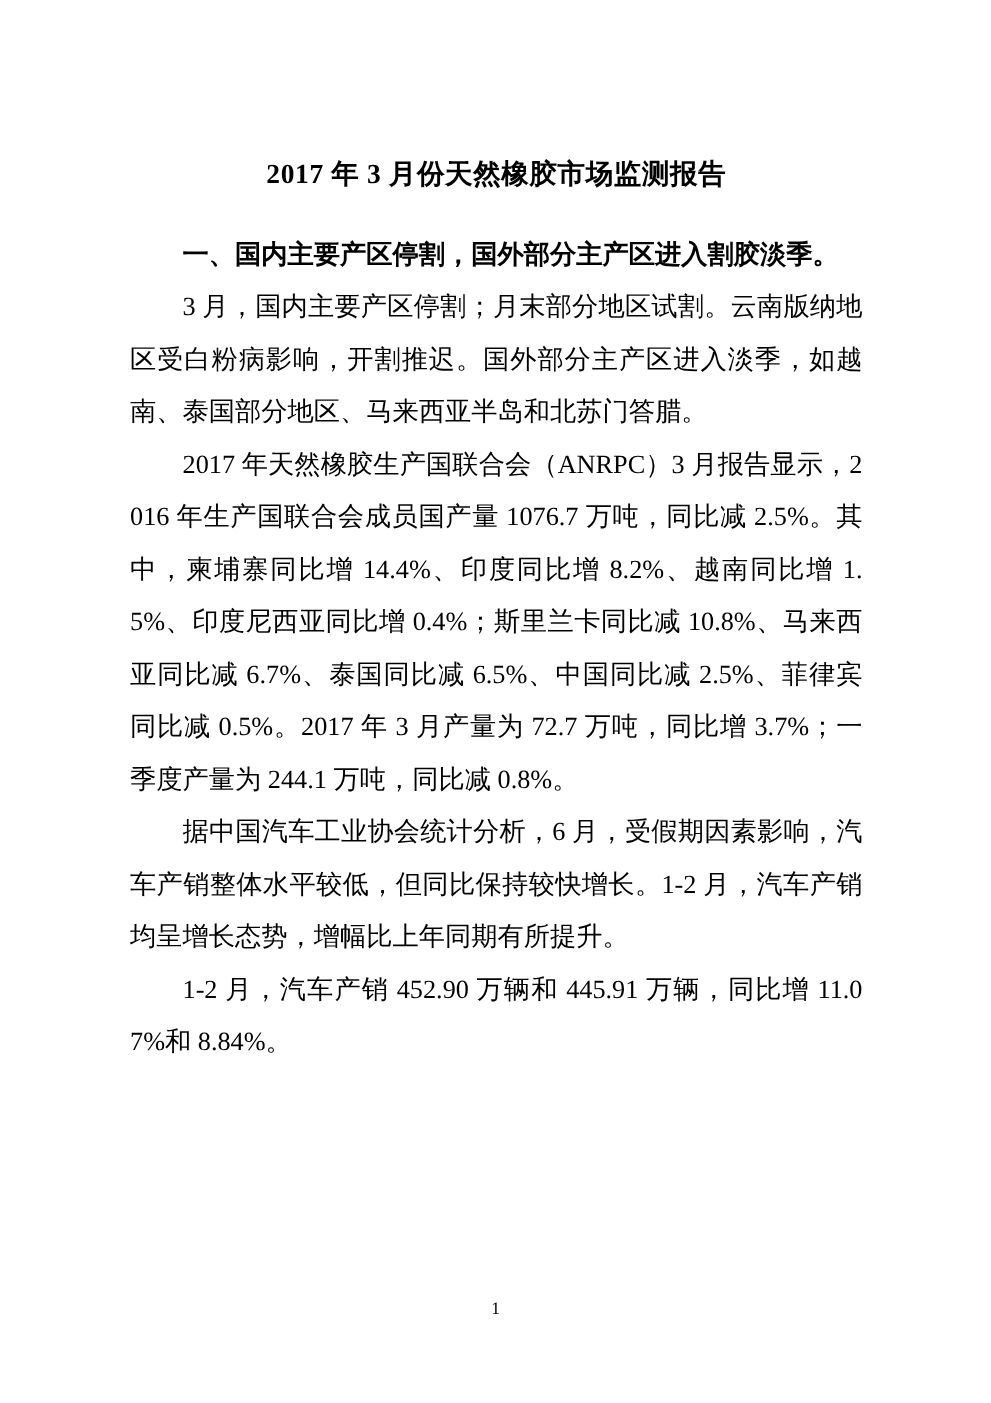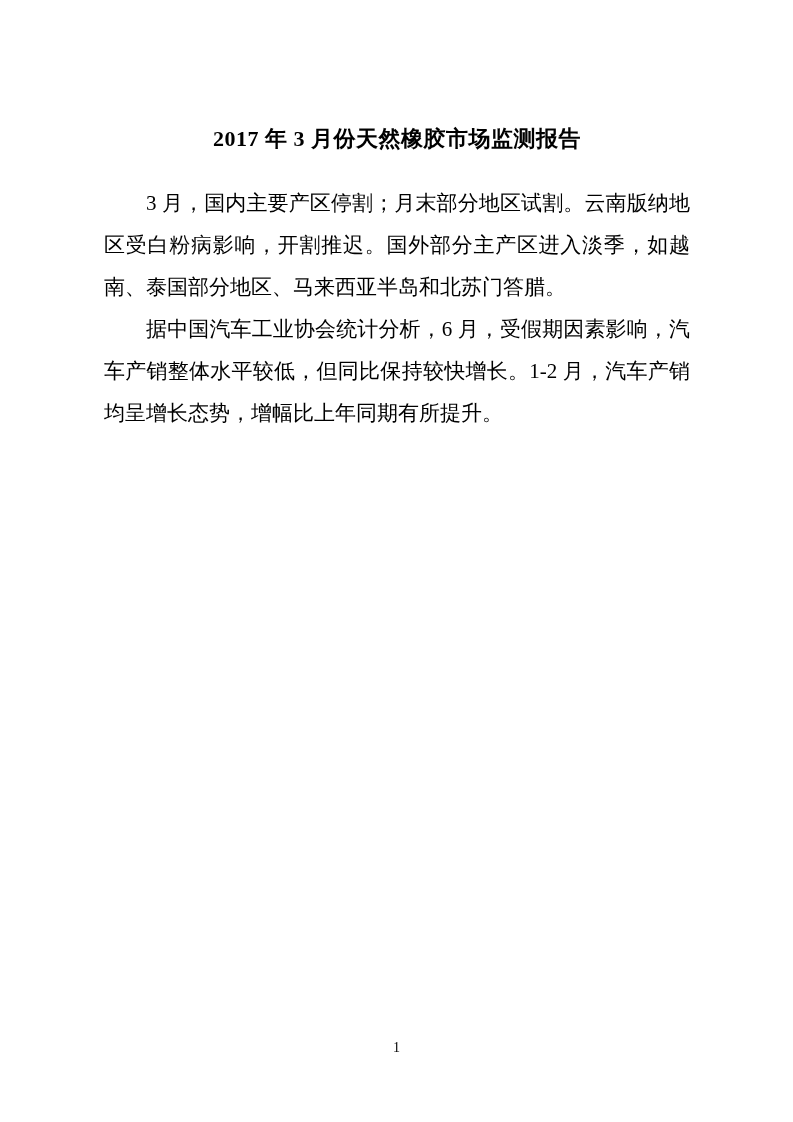--- a/index.html
+++ b/index.html
@@ -62,25 +62,28 @@
   }
 </style>
 </head>
 <body>
 
 <div class="page">
   <div class="content">
 
     <h1 class="doc-title">2017 年 3 月份天然橡胶市场监测报告</h1>
 
+    <h2 class="section-heading">一、国内主要产区停割，国外部分主产区进入割胶淡季。</h2>
 
     <p class="body-para">3 月，国内主要产区停割；月末部分地区试割。云南版纳地区受白粉病影响，开割推迟。国外部分主产区进入淡季，如越南、泰国部分地区、马来西亚半岛和北苏门答腊。</p>
 
+    <p class="body-para">2017 年天然橡胶生产国联合会（ANRPC）3 月报告显示，2016 年生产国联合会成员国产量 1076.7 万吨，同比减 2.5%。其中，柬埔寨同比增 14.4%、印度同比增 8.2%、越南同比增 1.5%、印度尼西亚同比增 0.4%；斯里兰卡同比减 10.8%、马来西亚同比减 6.7%、泰国同比减 6.5%、中国同比减 2.5%、菲律宾同比减 0.5%。2017 年 3 月产量为 72.7 万吨，同比增 3.7%；一季度产量为 244.1 万吨，同比减 0.8%。</p>
 
 
     <p class="body-para">据中国汽车工业协会统计分析，6 月，受假期因素影响，汽车产销整体水平较低，但同比保持较快增长。1-2 月，汽车产销均呈增长态势，增幅比上年同期有所提升。</p>
 
 
+    <p class="body-para">1-2 月，汽车产销 452.90 万辆和 445.91 万辆，同比增 11.07%和 8.84%。</p>
 
   </div>
 
   <div class="page-number">1</div>
 </div>
 
 </body></html>

